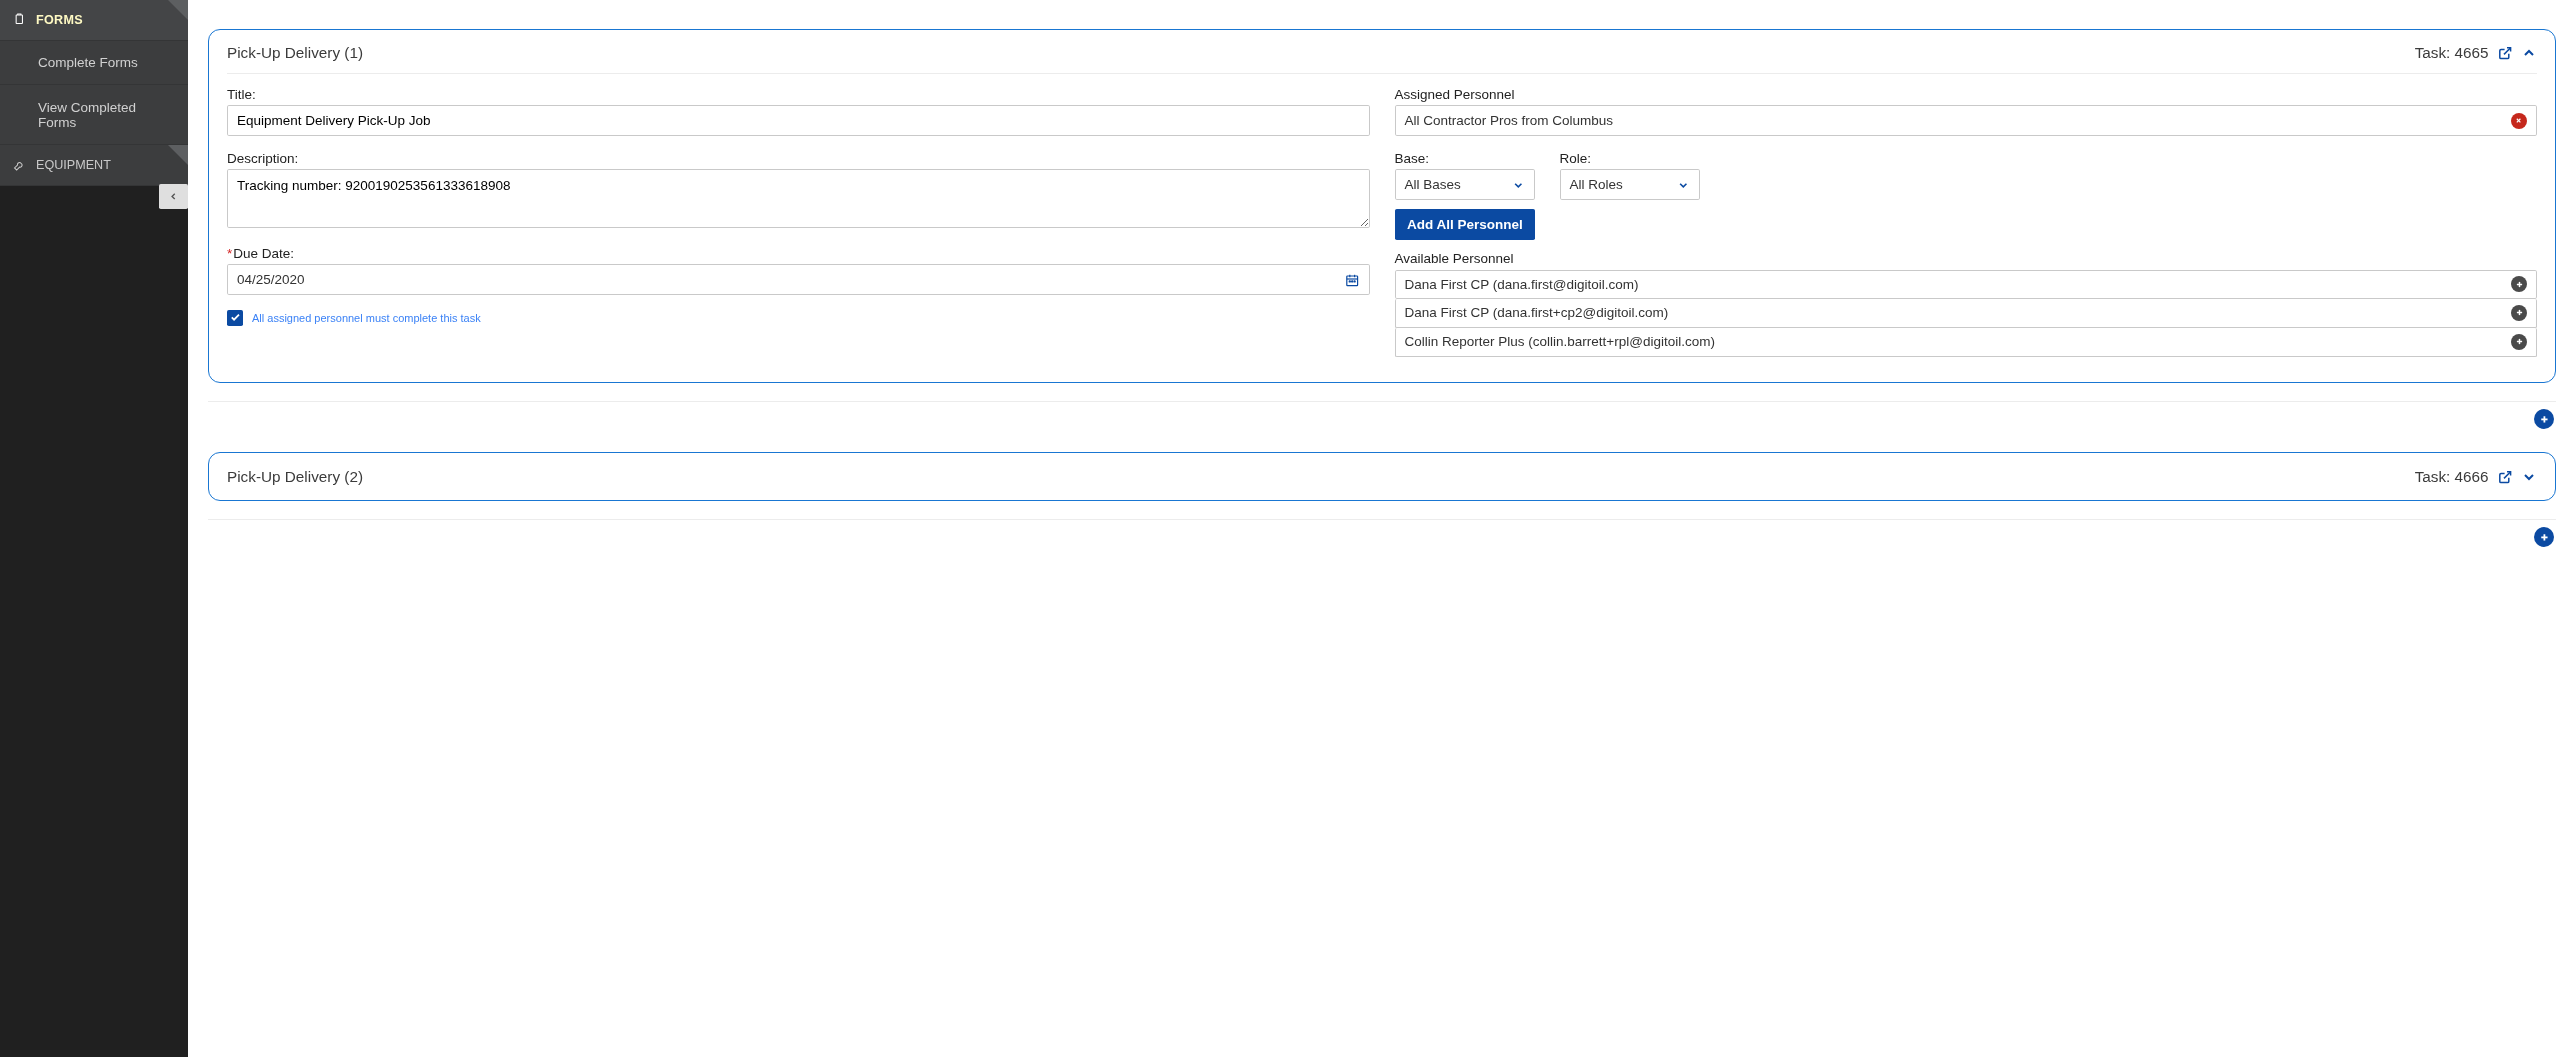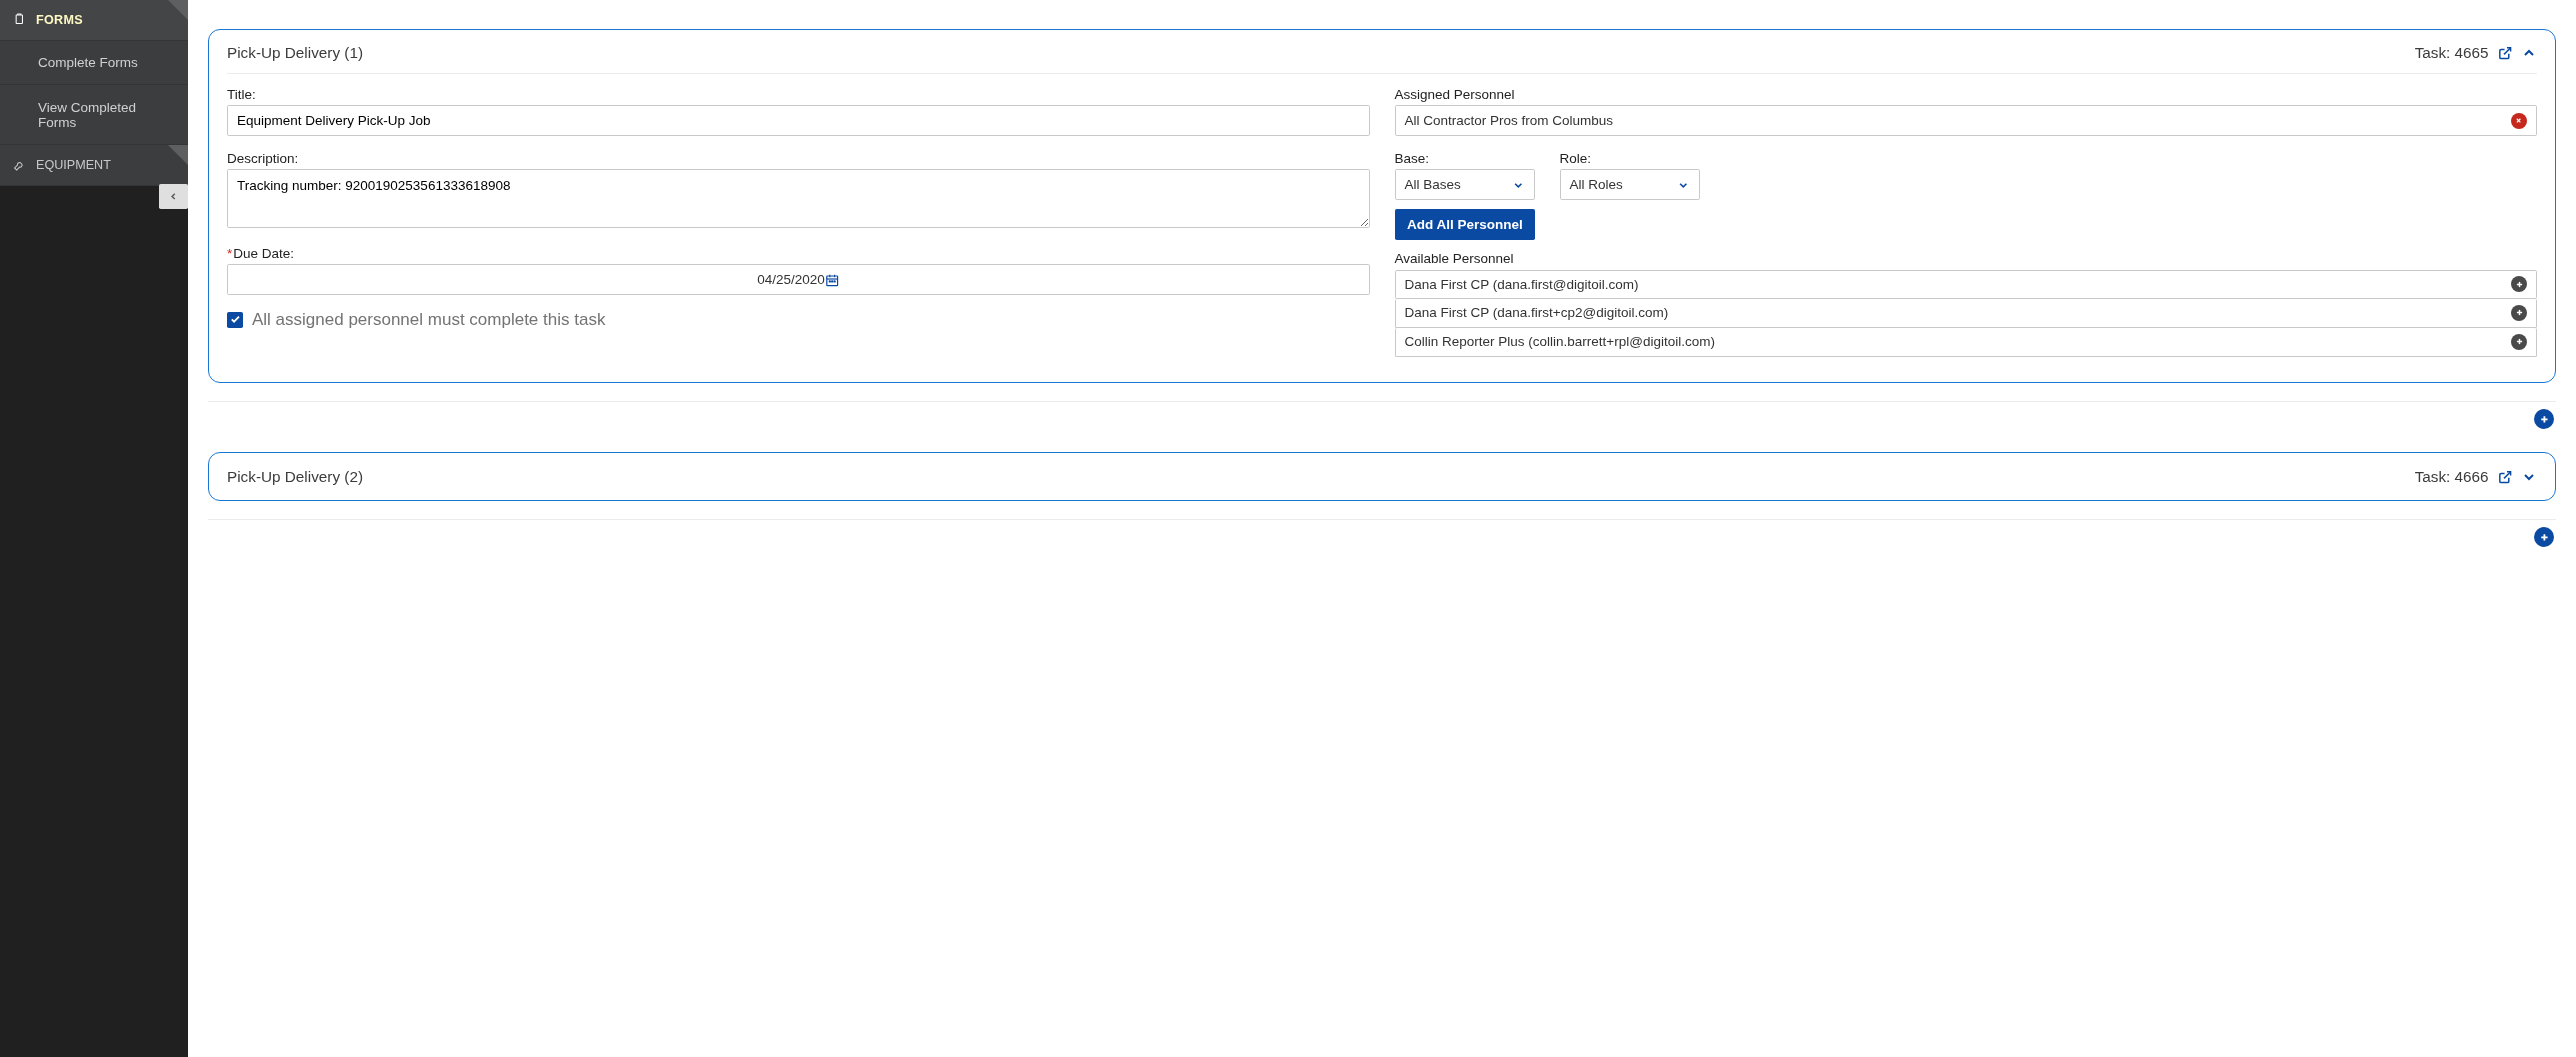--- a/index.html
+++ b/index.html
@@ -124,21 +124,21 @@
   .input, .textarea, .select, .dateinput, .chipbox, .personrow {
     width: 100%;
     border: 0.9px solid #c9c9c9;
     border-radius: 1.8px;
     font-size: 13.5px;
     font-family: inherit;
     background: #fff;
   }
   .input { height: 31px; padding: 0 9px; }
   .textarea { height: 59px; padding: 7.2px 9px; resize: both; }
-  .dateinput { height: 31px; padding: 0 9px; display:flex; align-items:center; justify-content:center; }
+  .dateinput { height: 31px; padding: 0 9px; display:flex; align-items:center; justify-content:space-between; }
   .dateinput .cal { color:#0b4aa2; }
   .select {
     height: 31px; padding: 0 9px;
     display:flex; align-items:center; justify-content:space-between;
     width: 140px;
     position:relative;
   }
   .select .caret { color:#0b4aa2; }
   .row { display:flex; gap: 25px; margin-bottom: 9px; }
   .field { margin-bottom: 14.4px; }
@@ -156,21 +156,21 @@
     height: 31px; padding: 0 9px;
     display:flex; align-items:center; justify-content:space-between;
   }
   .chipbox .remove {
     width:16px;height:16px;border-radius:50%;
     background:#c5281c;color:#fff;
     display:flex;align-items:center;justify-content:center;
     font-size:10px;
     flex:none;
   }
-  .checkbox-row { display:flex; align-items:center; gap:9px; font-size:17px; color:#737373; }
+  .checkbox-row { display:flex; align-items:center; gap:9px; font-size:11px; color:#3b82f6; }
   .cbx {
     width:16px;height:16px;border-radius:1.8px;background:#0b4aa2;
     display:flex;align-items:center;justify-content:center;flex:none;
   }
   .personlist { display:flex; flex-direction:column; }
   .personrow {
     height: 29px; padding: 0 9px;
     display:flex; align-items:center; justify-content:space-between;
     border-top: none;
   }

